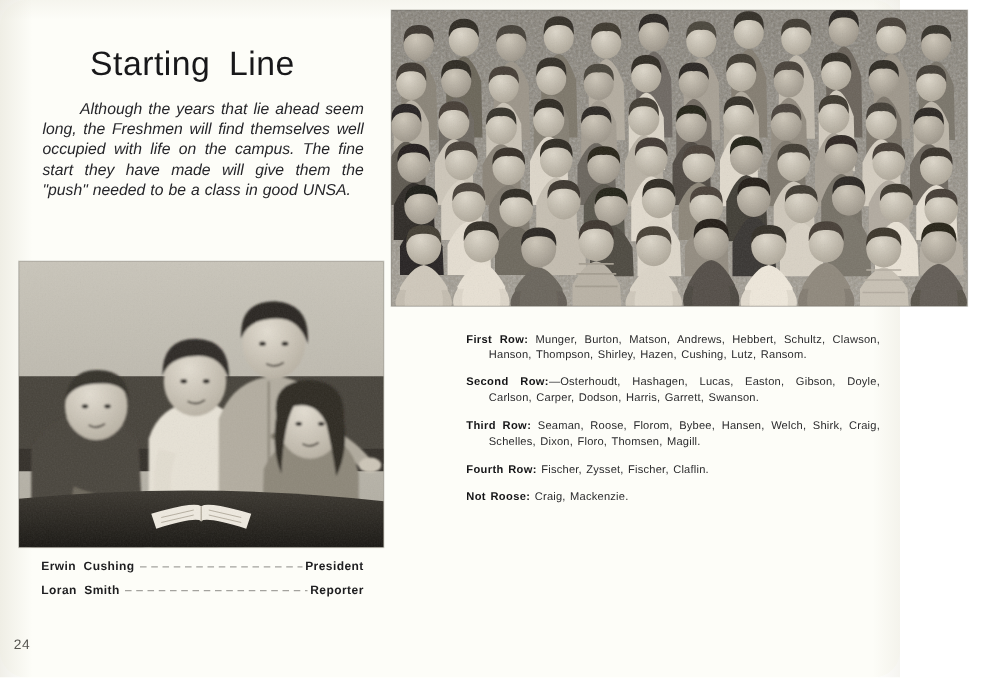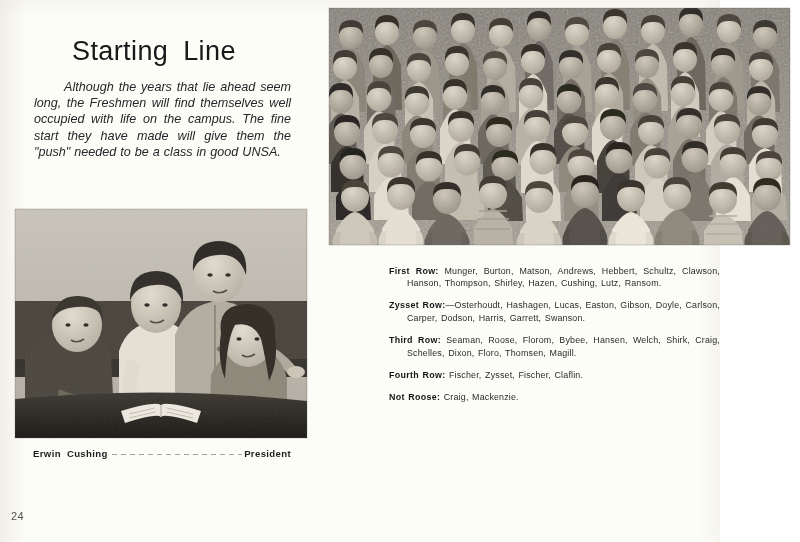--- a/index.html
+++ b/index.html
@@ -123,21 +123,21 @@
     left: 11px;
     top: 510px;
     font-size: 11px;
     color: #55544f;
     letter-spacing: 0.5px;
   }
 
   
   #right-col {
     position: absolute;
-    left: 318px;
+    left: 302px;
     top: 0;
     width: 482px;
     height: 542px;
   }
 
   #class-photo {
     position: absolute;
     left: 11px;
     top: 8px;
     width: 461px;
@@ -275,20 +275,25 @@
         <rect width="292" height="229" filter="url(#grainA)" opacity="0.5"></rect>
         <rect width="292" height="229" fill="none" stroke="rgba(90,88,82,0.3)" stroke-width="1"></rect>
       </svg>
     </div>
 
     <div id="officer-list">
       <div class="officer-row">
         <span class="officer-name">Erwin  Cushing</span>
         <span class="officer-leader"></span>
         <span class="officer-title">President</span>
+      </div>
+      <div class="officer-row">
+        <span class="officer-name">Loran  Smith</span>
+        <span class="officer-leader"></span>
+        <span class="officer-title">Reporter</span>
       </div>
     </div>
 
     <div id="page-number">24</div>
   </div>
 
   <div id="right-col">
 
     <div id="class-photo">
       <svg width="461" height="237" viewBox="0 0 461 237" xmlns="http://www.w3.org/2000/svg" aria-hidden="true">
@@ -716,19 +721,19 @@
           </g>
         </g>
 
         <rect width="461" height="237" filter="url(#grainB)" opacity="0.55"></rect>
         <rect width="461" height="237" fill="none" stroke="rgba(90,88,82,0.3)" stroke-width="1"></rect>
       </svg>
     </div>
 
     <div id="row-captions">
       <p class="caption-block"><span class="caption-label">First Row:</span><span> </span><span>Munger, Burton, Matson, Andrews, Hebbert, Schultz, Clawson, Hanson, Thompson, Shirley, Hazen, Cushing, Lutz, Ransom.</span></p>
-      <p class="caption-block"><span class="caption-label">Zysset Row:</span><span>—</span><span>Osterhoudt, Hashagen, Lucas, Easton, Gibson, Doyle, Carlson, Carper, Dodson, Harris, Garrett, Swanson.</span></p>
+      <p class="caption-block"><span class="caption-label">Second Row:</span><span>—</span><span>Osterhoudt, Hashagen, Lucas, Easton, Gibson, Doyle, Carlson, Carper, Dodson, Harris, Garrett, Swanson.</span></p>
       <p class="caption-block"><span class="caption-label">Third Row:</span><span> </span><span>Seaman, Roose, Florom, Bybee, Hansen, Welch, Shirk, Craig, Schelles, Dixon, Floro, Thomsen, Magill.</span></p>
       <p class="caption-block"><span class="caption-label">Fourth Row:</span><span> </span><span>Fischer, Zysset, Fischer, Claflin.</span></p>
       <p class="caption-block"><span class="caption-label">Not Roose:</span><span> </span><span>Craig, Mackenzie.</span></p>
     </div>
   </div>
 </div>
 
 </body></html>

